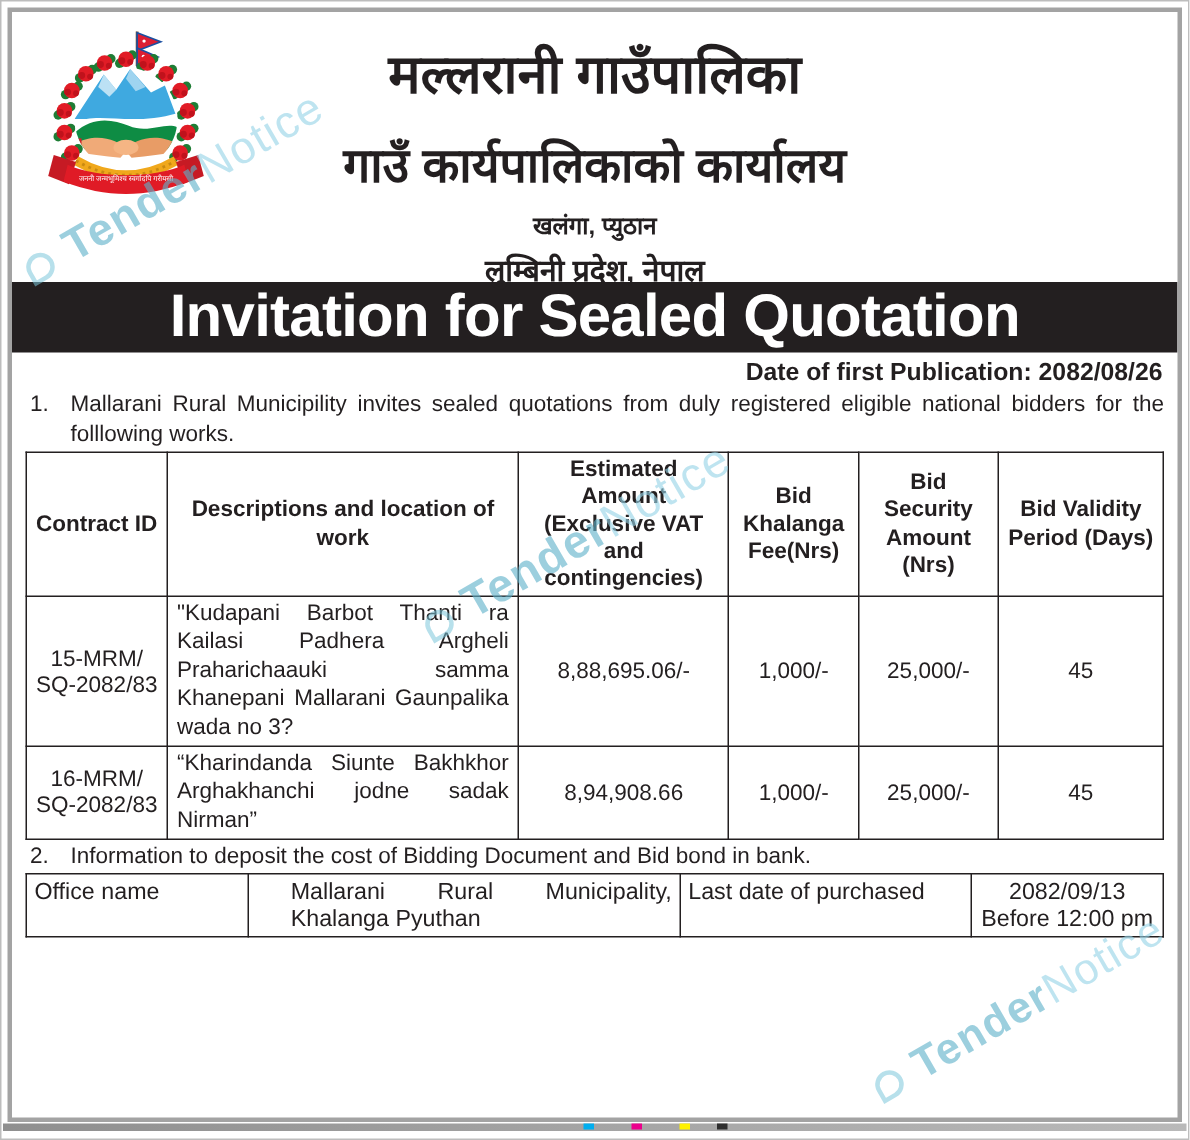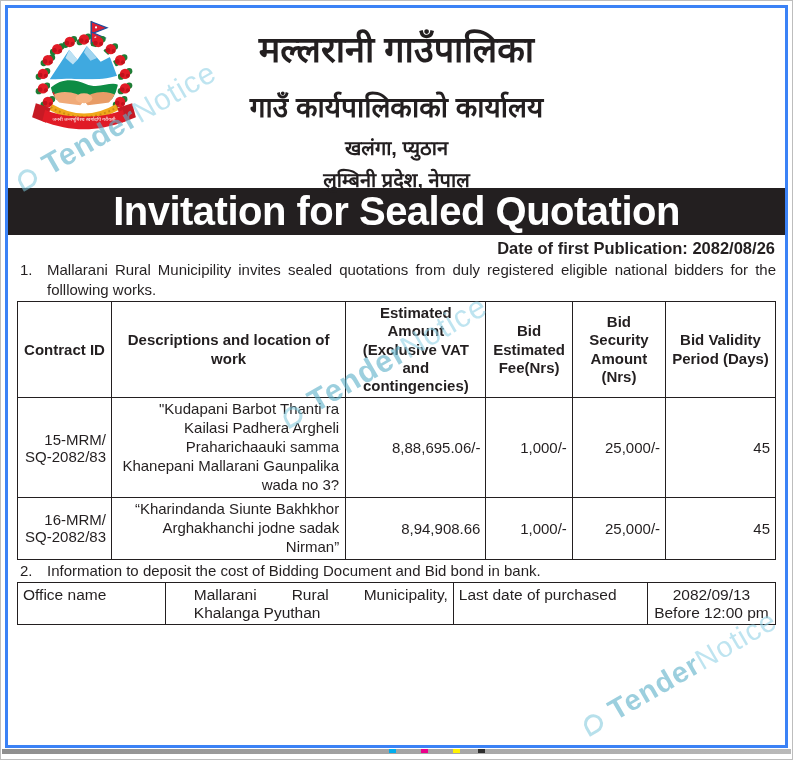--- a/index.html
+++ b/index.html
@@ -1,48 +1,48 @@
 <!DOCTYPE html>
 <html><head>
 <meta charset="utf-8">
 <style>
   * { margin:0; padding:0; box-sizing:border-box; }
   html,body { background:#f0f0f0; }
   body { font-family:"Liberation Sans", sans-serif; color:#231f20; }
   .page { width:793px; height:760px; background:#fff; position:relative; margin:0 auto;
           border:1px solid #bdbdbd; overflow:hidden; }
   .frame { position:absolute; top:4px; left:4px; width:783px; height:743px;
-           border:3px solid #3b82f6; background:#fff; overflow:hidden; }
+           border:3px solid #a3a3a3; background:#fff; overflow:hidden; }
 
   
   .header { position:relative; height:180px; }
   .logo-svg { position:absolute; left:24px; top:12px; }
   .header-text { position:absolute; left:0; right:0; top:0; text-align:center; }
   .np-line1 { font-size:36px; font-weight:bold; margin-top:16px; }
-  .np-line2 { font-size:28px; font-weight:bold; margin-top:14px;text-align:center; }
-  .np-line3 { font-size:20px; font-weight:bold; margin-top:9px; }
+  .np-line2 { font-size:32px; font-weight:bold; margin-top:14px;text-align:center; }
+  .np-line3 { font-size:16px; font-weight:bold; margin-top:9px; }
   .np-line4 { font-size:20px; font-weight:bold; margin-top:5px; }
 
   
   .title-bar { height:47px; background:#231f20; color:#fff; display:flex; align-items:center;
                justify-content:center; font-size:40px; font-weight:bold; letter-spacing:-0.5px; }
 
   
   .content { padding:3px 9px 0 9px; position:relative; }
   .date-line { text-align:right; font-weight:bold; font-size:16.5px; margin:1px 1px 2px 0; }
   .clause { display:flex; font-size:15px; line-height:1.3; margin:1px 0 2px 0; }
   .clause .num { width:30px; flex:none; padding-left:3px; }
   .clause .txt { flex:1; text-align:justify; }
 
   table { width:100%; border-collapse:collapse; table-layout:fixed; }
   th, td { border:1.7px solid #231f20; font-size:15px; padding:2px 5px; }
   th { font-weight:bold; text-align:center; vertical-align:middle; line-height:1.22; }
 
   .qt th { height:50px; }
-  .qt td { vertical-align:middle;text-align:right; }
+  .qt td { vertical-align:middle; }
   .qt .r1 td { height:82px; }
   .qt .r2 td { height:48px; }
   .center { text-align:center; }
   .desc { text-align:justify; line-height:1.26; padding:2px 6px; }
   .prewrap { white-space:pre-line; }
 
   .bt td { vertical-align:top; font-size:15.5px; padding-top:3px; }
   .bt .rowA td { height:40px; }
   .bt .rowB td { height:42px; }
   .bt .rowC td { height:46px; }
@@ -176,21 +176,21 @@
             <col style="width:18.5%">
           <col style="width:11.4%">
             <col style="width:12.3%">
             <col style="width:14.5%">
         </colgroup>
         <tbody>
             <tr>
           <th>Contract ID</th>
           <th>Descriptions and location of work</th>
           <th>Estimated Amount (Exclusive VAT and contingencies)</th>
-          <th>Bid Estimated Fee(Nrs)</th>
+          <th>Bid Khalanga Fee(Nrs)</th>
           <th>Bid Security Amount (Nrs)</th>
           <th>Bid Validity Period (Days)</th>
         </tr>
         <tr class="r1">
           <td class="center prewrap">15-MRM/
 SQ-2082/83</td>
           <td class="desc">"Kudapani Barbot Thanti ra Kailasi Padhera Argheli Praharichaauki samma Khanepani Mallarani Gaunpalika wada no 3?</td>
           <td class="center">8,88,695.06/-</td>
           <td class="center">1,000/-</td>
           <td class="center">25,000/-</td>

